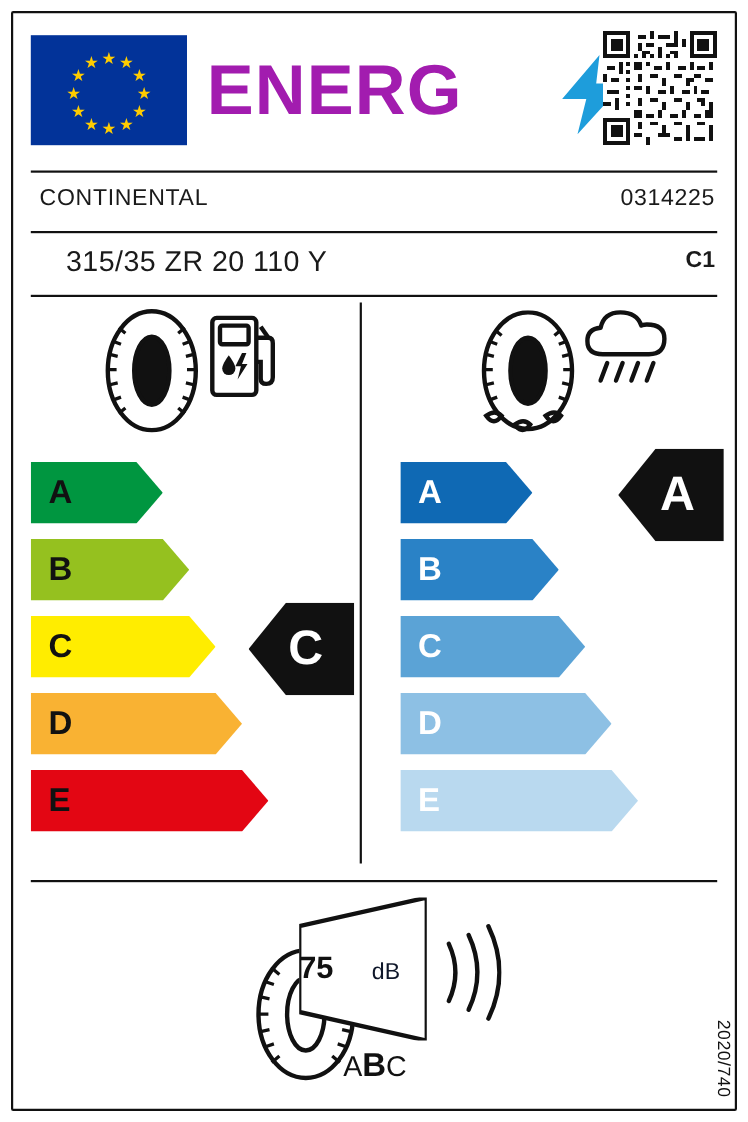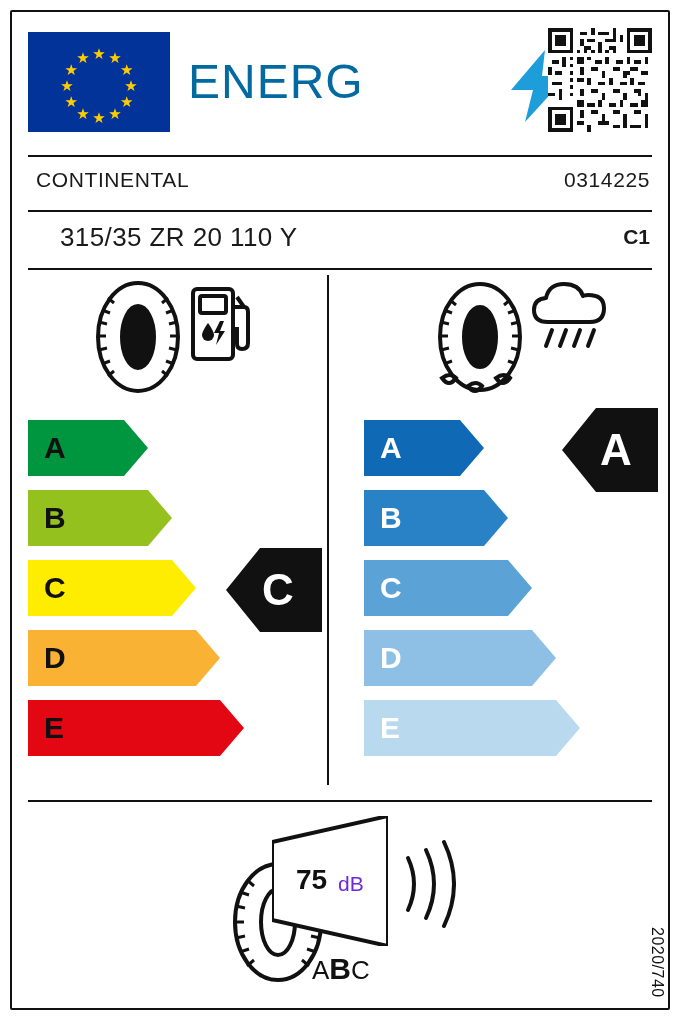--- a/index.html
+++ b/index.html
@@ -52,24 +52,24 @@
     font-size: 15px;
     line-height: 15px;
     width: 15px;
     height: 15px;
     text-align: center;
   }
   .energ-word {
     position: absolute;
     left: 160px;
     top: 14px;
-    font-size: 48px;
-    font-weight: normal;
+    font-size: 64px;
+    font-weight: bold;
     letter-spacing: 1px;
-    color: #0369a1;
+    color: #a21caf;
     line-height: 80px;
   }
   .bolt {
     position: absolute;
     left: 483px;
     top: 22px;
     width: 56px;
     height: 72px;
   }
   .qr {
@@ -173,21 +173,21 @@
   
   .noise-db {
     position: absolute;
     font-size: 28px;
     font-weight: bold;
     color: #111;
   }
   .noise-unit {
     position: absolute;
     font-size: 21px;
-    color: #6d28d9;
+    color: #0f172a;
   }
   .noise-classes {
     position: absolute;
     font-size: 26px;
     color: #111;
   }
   .noise-classes b { font-size: 30px; }
 
   .side-date {
     position: absolute;
@@ -475,21 +475,21 @@
     <g stroke="#111" stroke-width="3">
       <path d="M16 32 L25 35 M12 46 L21 48 M11 62 L20 62 M12 78 L21 76 M16 92 L25 89 M23 106 L30 100 M23 20 L30 26"></path>
       <path d="M92 32 L83 35 M96 46 L87 48 M97 62 L88 62 M96 78 L87 76 M92 92 L83 89 M85 106 L78 100 M85 20 L78 26"></path>
     </g>
   </svg>
 
   <svg class="pict" style="left:272px; top:816px; width:116px; height:130px;" viewBox="0 0 116 130">
     <polygon points="0,26 0,104 116,130 116,0" fill="#fff" stroke="#111" stroke-width="4" stroke-linejoin="round"></polygon>
   </svg>
 
-  <div class="noise-db" style="left:296px; top:864px;">75</div>
+  <div class="noise-db" style="left:272px; top:864px;">75</div>
   <div class="noise-unit" style="left:338px; top:872px;">dB</div>
 
   <svg class="pict" style="left:400px; top:832px; width:56px; height:104px;" viewBox="0 0 56 104">
     <g fill="none" stroke="#111" stroke-width="4" stroke-linecap="round">
       <path d="M8 26 Q20 52 8 78"></path>
       <path d="M26 18 Q42 52 26 86"></path>
       <path d="M44 10 Q64 52 44 94"></path>
     </g>
   </svg>
 

